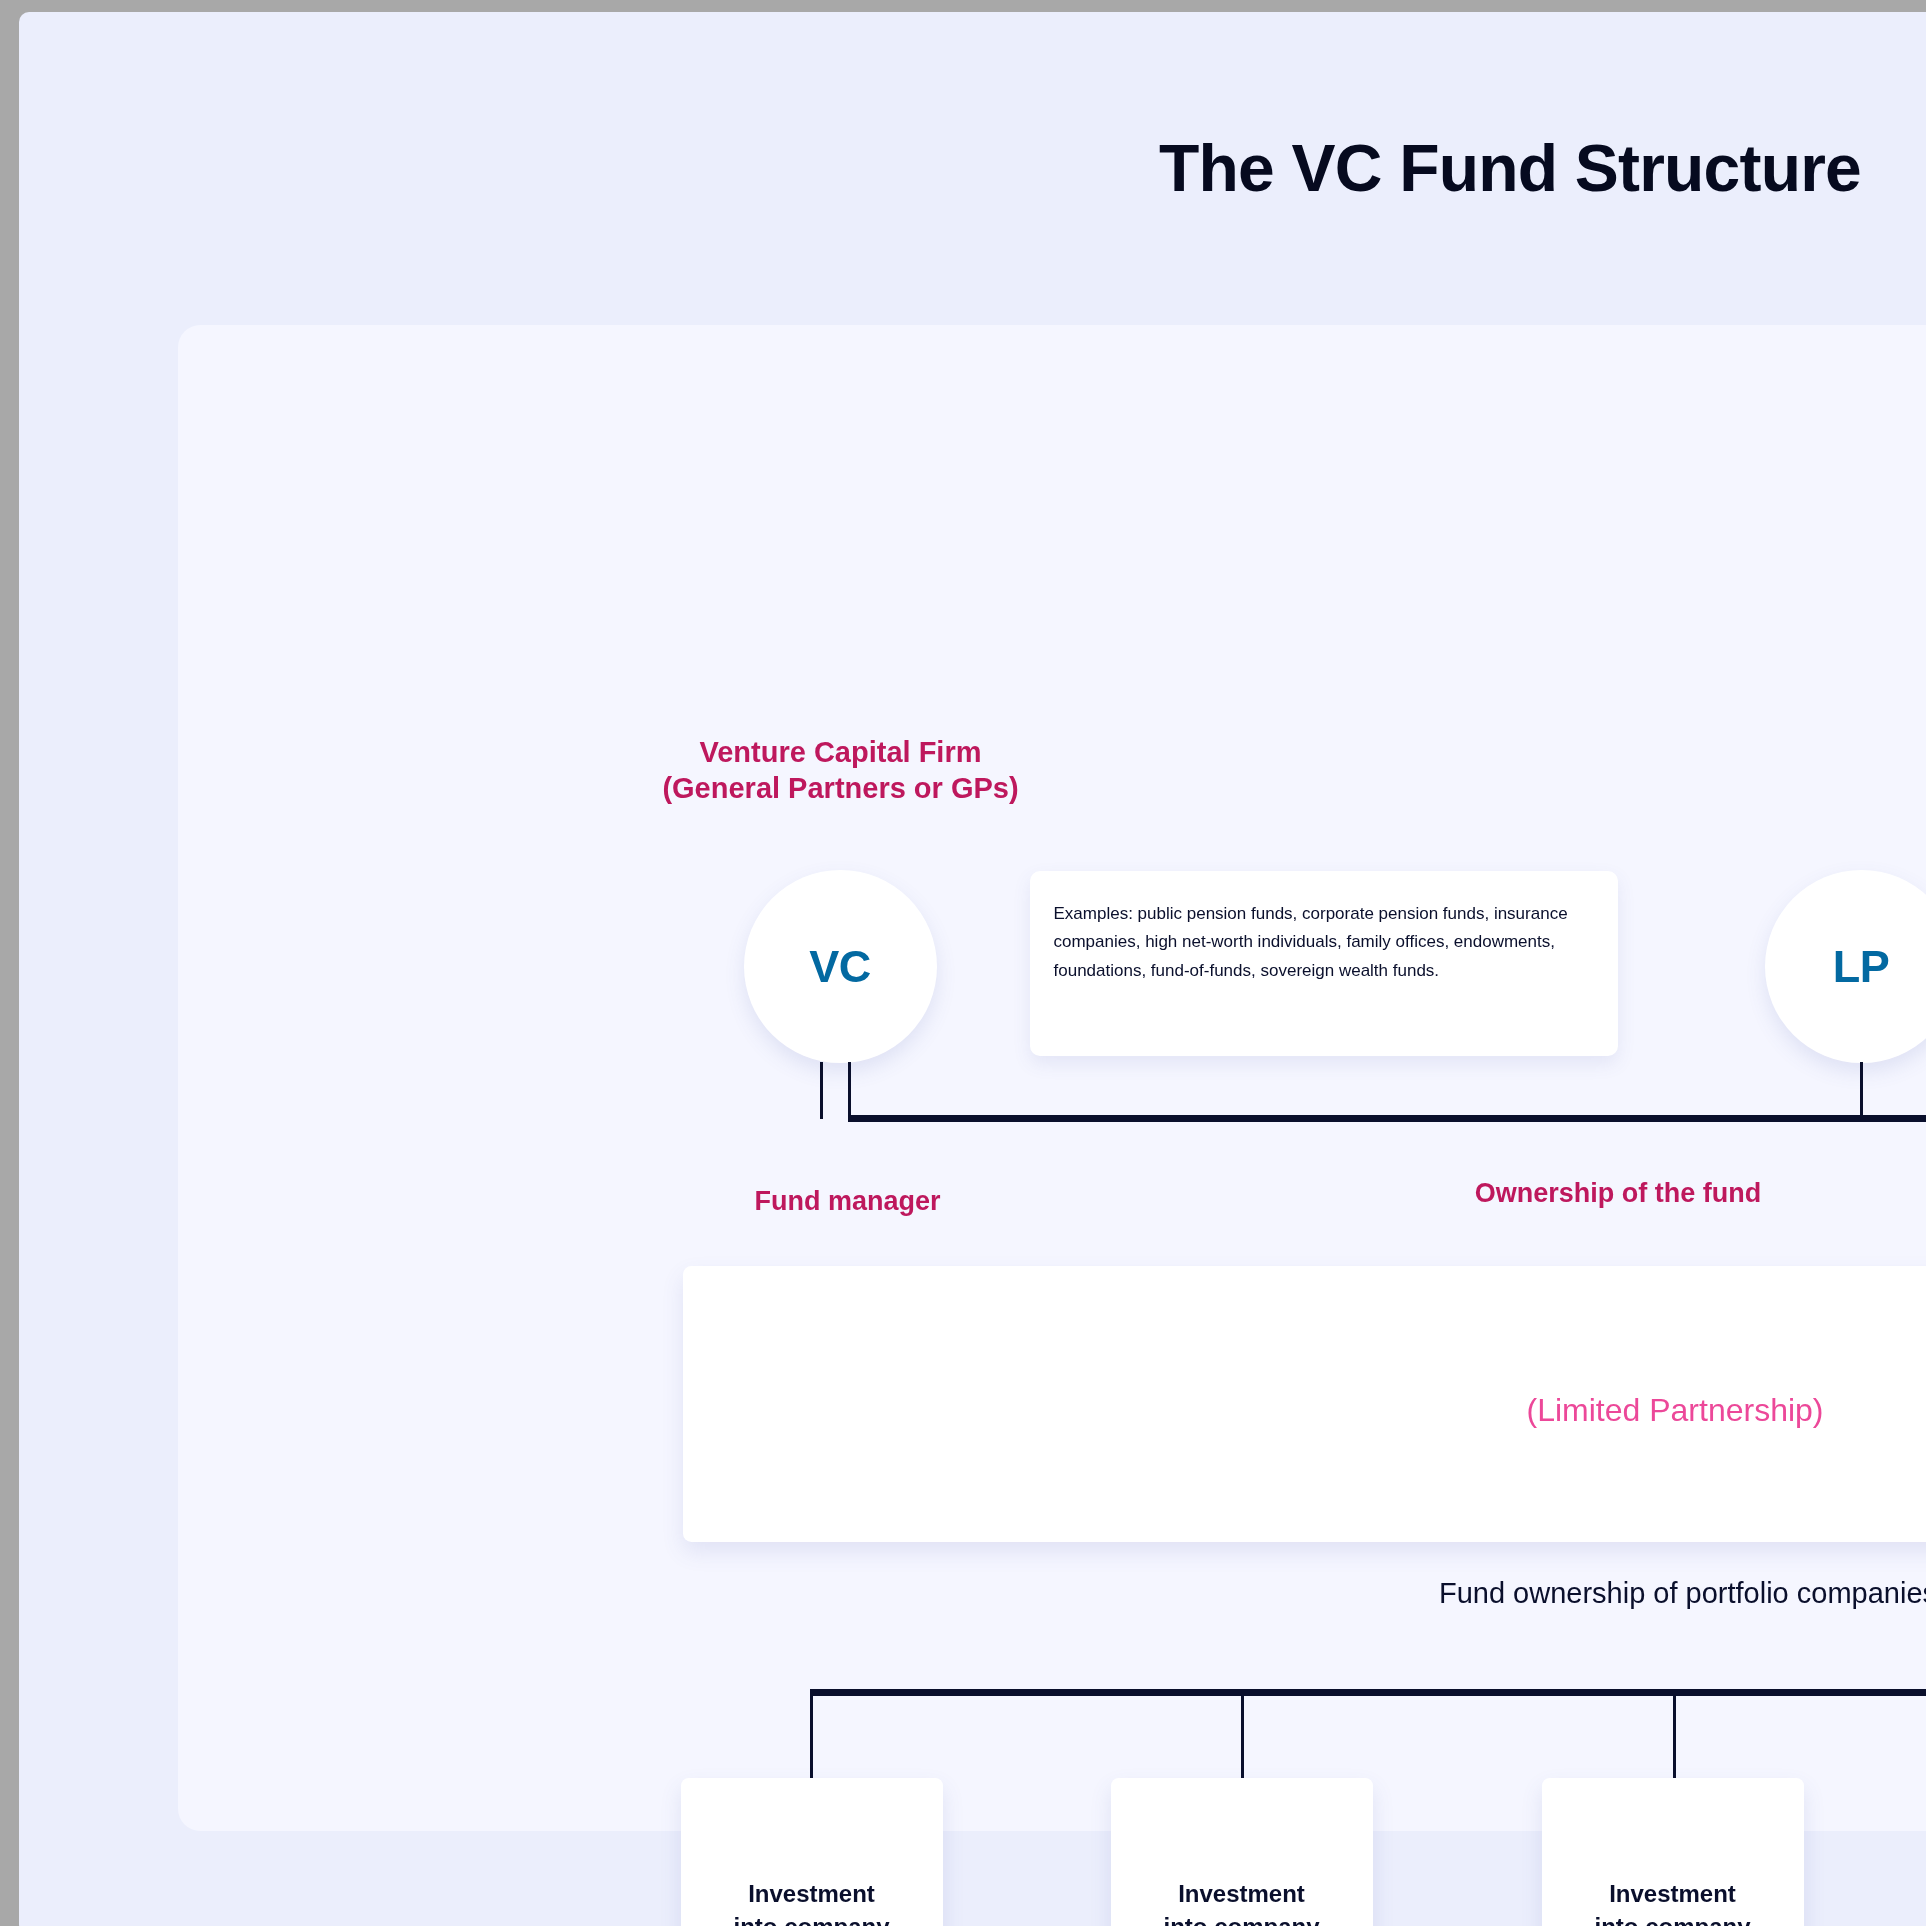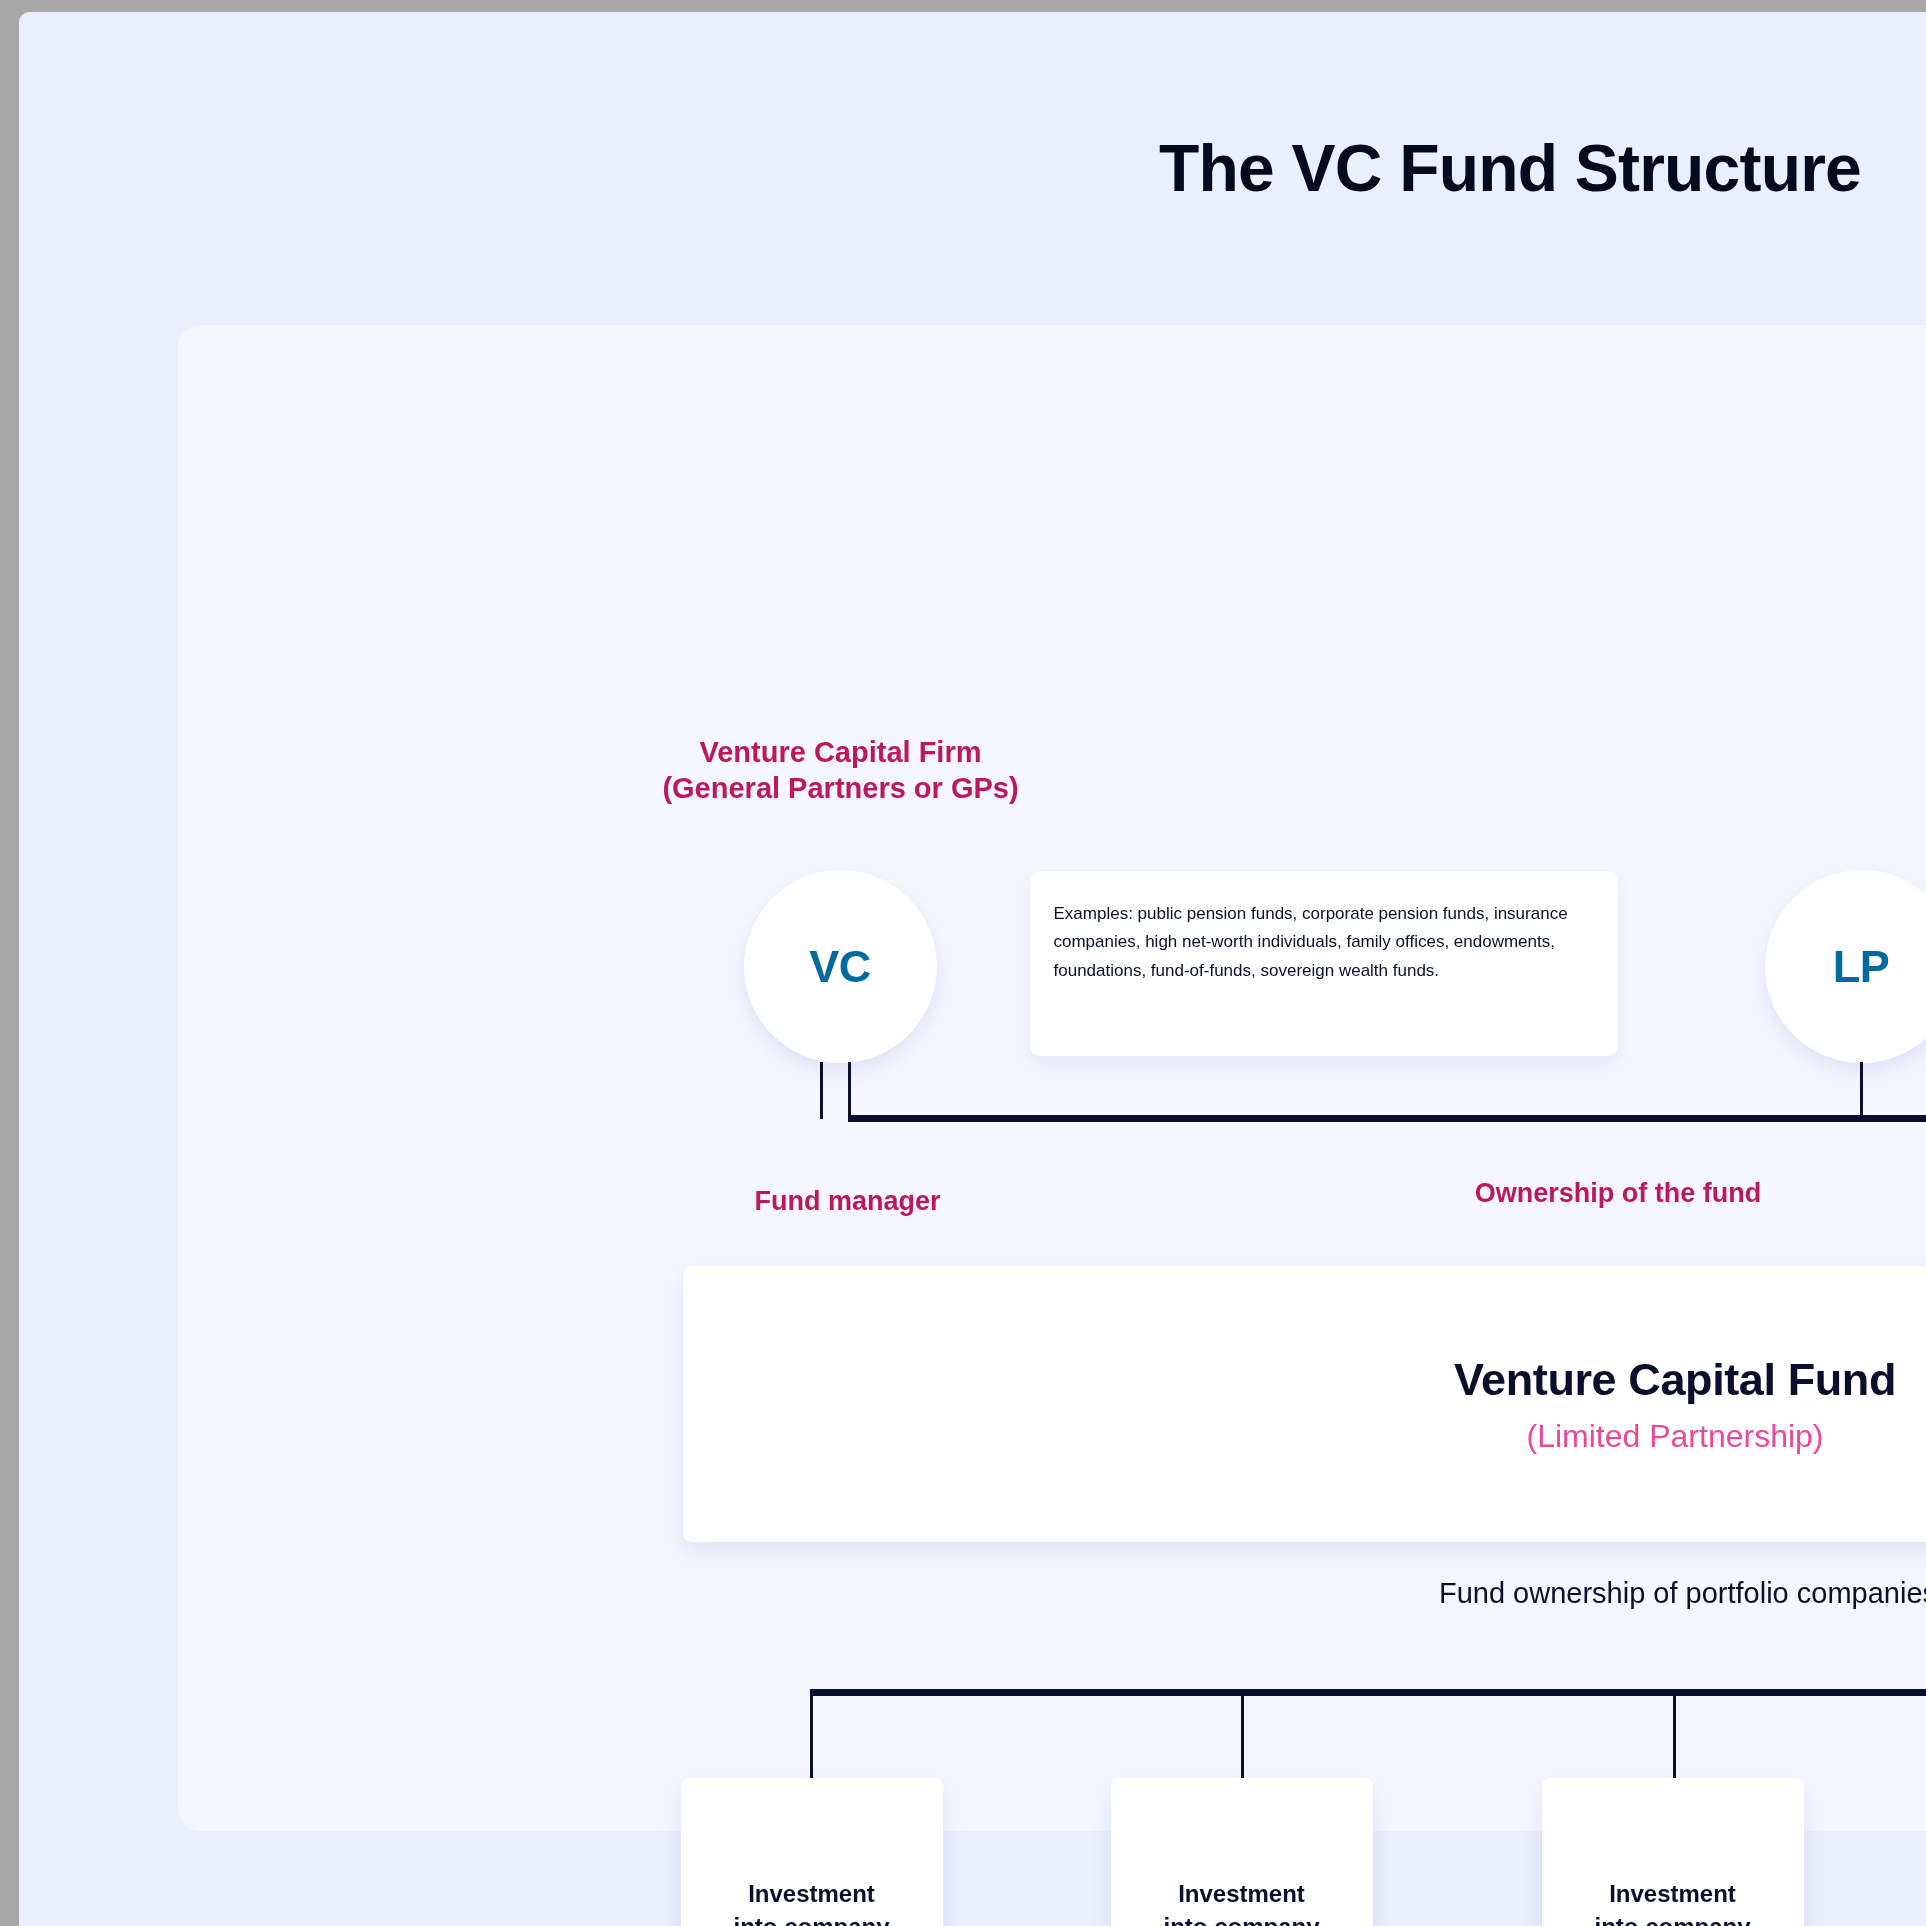--- a/index.html
+++ b/index.html
@@ -239,21 +239,20 @@
 
     <div id="conn-vc-left" class="conn"></div>
     <div id="conn-vc-right" class="conn"></div>
     <div id="conn-bus-top" class="conn"></div>
     <div id="conn-lp-0" class="conn"></div>
 
     <div id="fund-manager-label" class="lbl-bold">Fund manager</div>
     <div id="ownership-label" class="lbl-bold">Ownership of the fund</div>
 
     <div id="fund-box">
-      <div id="fund-box-title">Venture Capital Fund</div>
       <div id="fund-box-subtitle">(Limited Partnership)</div>
     </div>
 
     <div id="portfolio-label" class="lbl-reg">Fund ownership of portfolio companies</div>
 
     <div id="conn-bus-bottom" class="conn"></div>
     <div id="conn-drop-0" class="conn-drop"></div>
     <div id="conn-drop-1" class="conn-drop"></div>
     <div id="conn-drop-2" class="conn-drop"></div>
 

